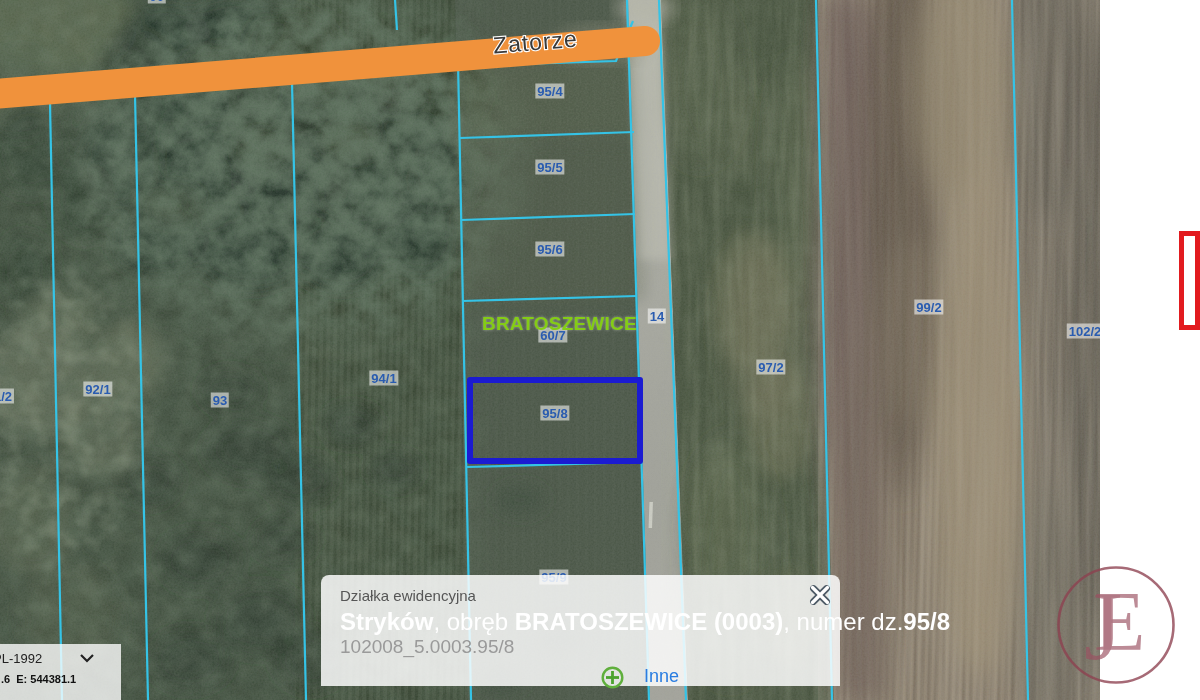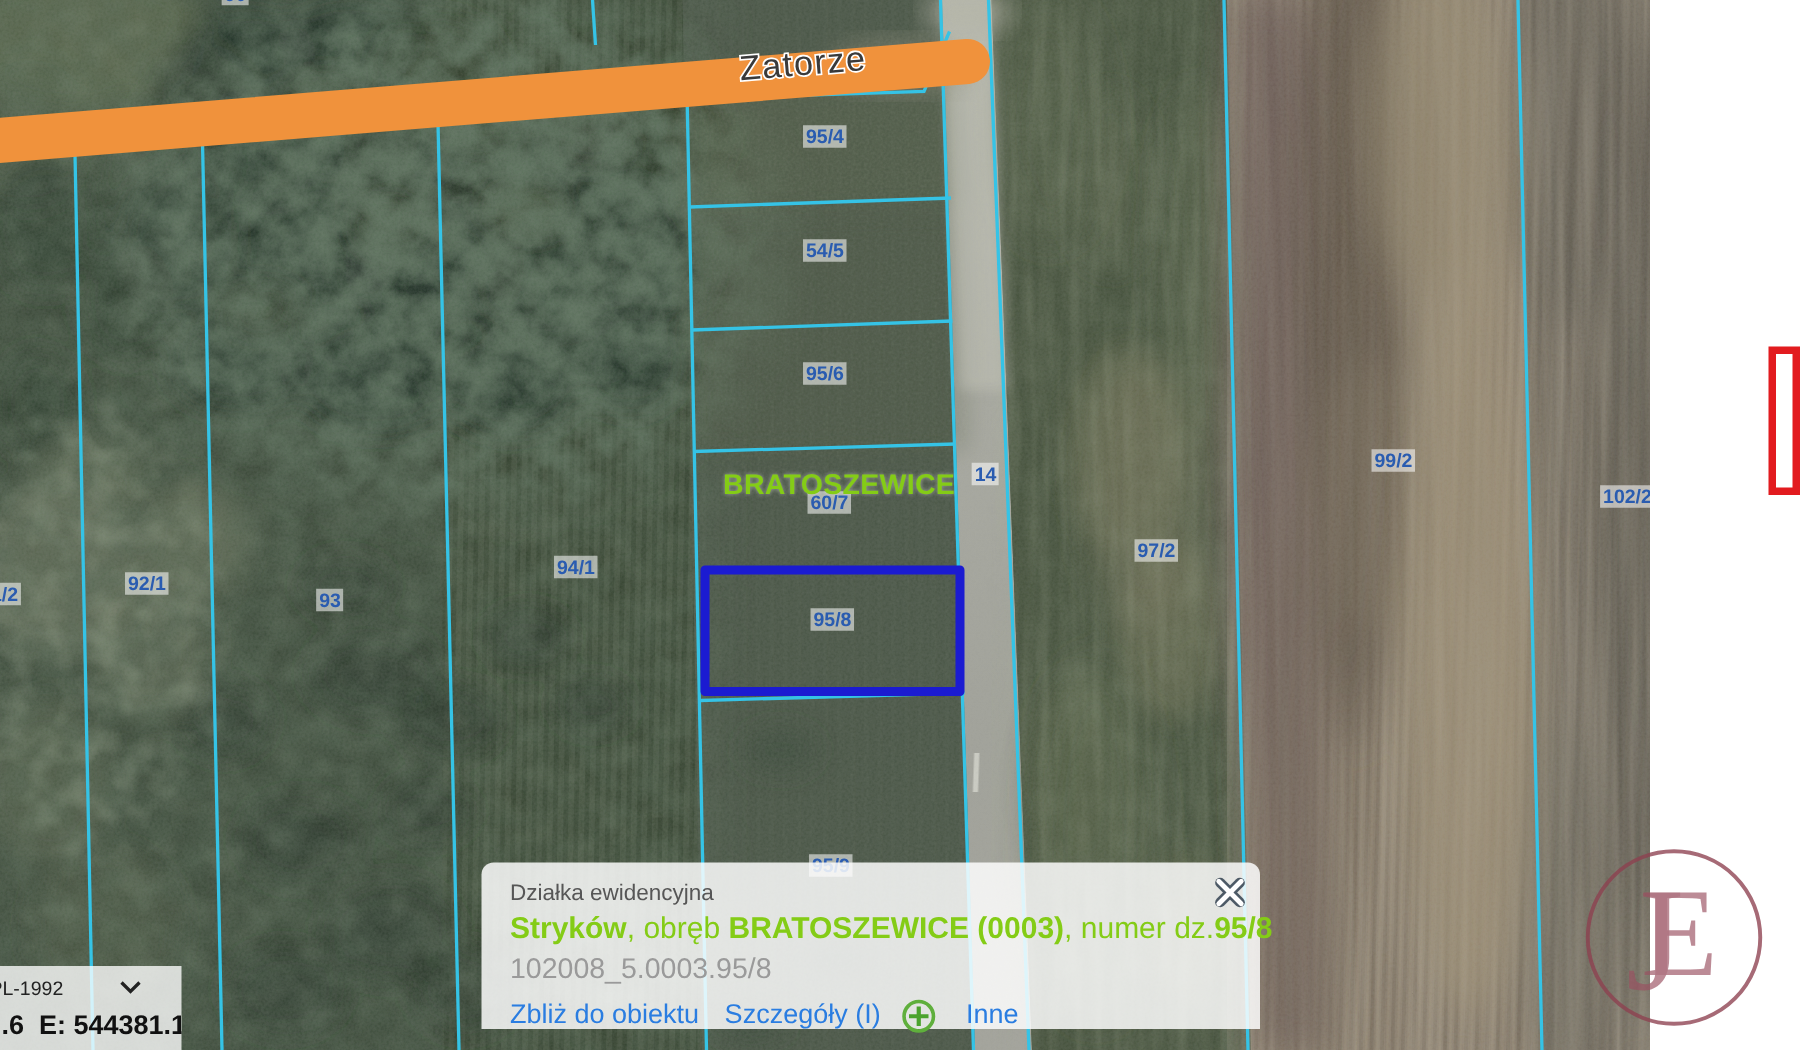--- a/index.html
+++ b/index.html
@@ -214,21 +214,21 @@
 
 <line x1="-30" y1="96" x2="645" y2="41" stroke="#f0923c" stroke-width="30" stroke-linecap="round"></line>
 
 <text x="536" y="50" transform="rotate(-4.8 536 50)" text-anchor="middle" font-family="Liberation Sans,sans-serif" font-size="23" fill="#3a3a3a" stroke="#ffffff" stroke-width="2.2" paint-order="stroke" letter-spacing="1">Zatorze</text>
 </svg>
 
 <div style="position:absolute;left:467px;top:377px;width:164px;height:75px;border:6px solid #1b1bd1;border-radius:3px;"></div>
 
 <div class="plbl" style="left:550px;top:91px;transform:translate(-50%,-50%);">95/4</div>
 
-<div class="plbl" style="left:550px;top:167px;transform:translate(-50%,-50%);">54/5</div>
+<div class="plbl" style="left:550px;top:167px;transform:translate(-50%,-50%);">95/5</div>
 
 <div class="plbl" style="left:550px;top:249px;transform:translate(-50%,-50%);">95/6</div>
 
 <div class="plbl" style="left:553px;top:335px;transform:translate(-50%,-50%);">60/7</div>
 
 <div class="plbl" style="left:555px;top:413px;transform:translate(-50%,-50%);">95/8</div>
 
 <div class="plbl" style="left:554px;top:577px;transform:translate(-50%,-50%);">95/9</div>
 
 <div class="plbl" style="left:384px;top:378px;transform:translate(-50%,-50%);">94/1</div>
@@ -259,44 +259,43 @@
     <g stroke="#4d5a66" stroke-width="6.8" stroke-linecap="round">
           <line x1="4.5" y1="4.5" x2="17.5" y2="17.5"></line>
           <line x1="17.5" y1="4.5" x2="4.5" y2="17.5"></line>
         </g>
     <g stroke="#ffffff" stroke-width="3.2" stroke-linecap="round">
           <line x1="3.5" y1="3.5" x2="18.5" y2="18.5"></line>
           <line x1="18.5" y1="3.5" x2="3.5" y2="18.5"></line>
         </g>
   </svg>
 
-  <div style="position:absolute;left:19px;top:33px;font-size:20px;color:#84cc16;white-space:nowrap;"><b>Stryków</b>, obręb <b>BRATOSZEWICE (0003)</b>, numer dz.<b>95/8</b></div>
+  <div style="position:absolute;left:19px;top:33px;font-size:24px;color:#ffffff;white-space:nowrap;"><b>Stryków</b>, obręb <b>BRATOSZEWICE (0003)</b>, numer dz.<b>95/8</b></div>
 
   <div style="position:absolute;left:19px;top:61px;font-size:19px;color:#9a9a9a;">102008_5.0003.95/8</div>
 
-  <div style="position:absolute;left:19px;top:91px;font-size:18px;color:#2a7de1;white-space:nowrap;">Zbliż do obiektu<span style="display:inline-block;width:17px;"></span>Szczegóły (I)</div>
 
   <svg style="position:absolute;left:280px;top:91px" width="23" height="23" viewBox="0 0 23 23">
     <circle cx="11.5" cy="11.5" r="9.8" fill="none" stroke="#5faf3c" stroke-width="2.4"></circle>
     <line x1="11.5" y1="5" x2="11.5" y2="18" stroke="#4ba32e" stroke-width="2.8"></line>
     <line x1="5" y1="11.5" x2="18" y2="11.5" stroke="#4ba32e" stroke-width="2.8"></line>
   </svg>
 
   <div style="position:absolute;left:323px;top:91px;font-size:18px;color:#2a7de1;">Inne</div>
 </div>
 
 <div style="position:absolute;left:0;top:644px;width:121px;height:56px;background:rgba(255,255,255,0.78);overflow:hidden;">
 
   <div style="position:absolute;left:-7px;top:7px;font-size:13px;color:#222;">PL-1992</div>
 
   <svg style="position:absolute;left:79px;top:8px" width="16" height="12" viewBox="0 0 16 12">
         <polyline points="2,3 8,9 14,3" fill="none" stroke="#222" stroke-width="2.2"></polyline>
       </svg>
 
-  <div style="position:absolute;left:1px;top:29px;font-size:18px;font-weight:bold;color:#111;white-space:nowrap;">.6&nbsp; E: 544381.1</div>
+  <div style="position:absolute;left:1px;top:29px;font-size:11px;font-weight:bold;color:#111;white-space:nowrap;">.6&nbsp; E: 544381.1</div>
 </div>
 </div>
 
 <div style="position:absolute;left:1179px;top:231px;width:11px;height:89px;border:5.5px solid #e21b1f;background:#fff;"></div>
 
 <svg style="position:absolute;left:1052px;top:561px" width="130" height="139" viewBox="0 0 130 139">
   <g opacity="0.78">
     <circle cx="64" cy="64" r="57.5" fill="none" stroke="#8e4150" stroke-width="2.6"></circle>
     <g font-family="Liberation Serif,serif" fill="#9a5060" fill-opacity="0.85">
       <text x="42" y="89" font-size="84">E</text>

